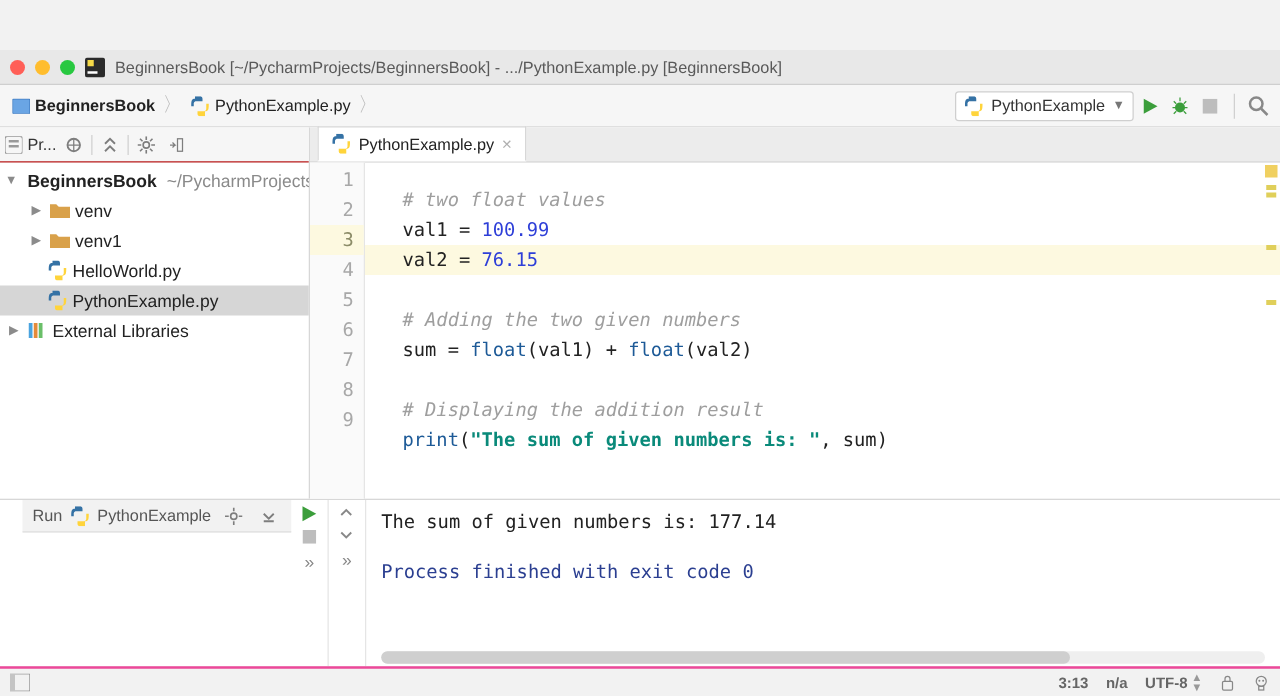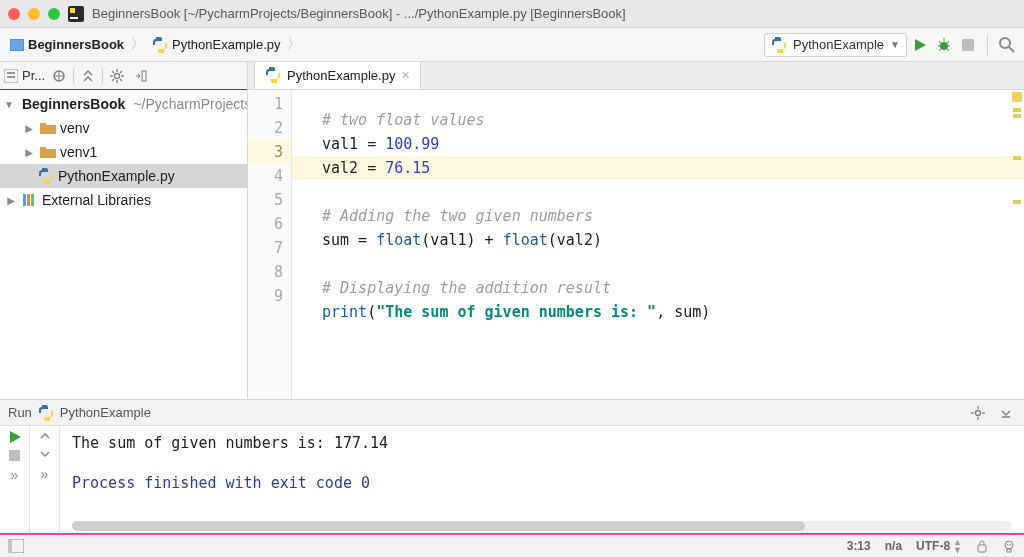--- a/index.html
+++ b/index.html
@@ -15,20 +15,21 @@
   }
 
   
   .titlebar {
     height: 28px;
     background: #e8e8e8;
     display: flex; align-items: center;
     border-bottom: 1px solid #cfcfcf;
     padding: 0 8px;
     gap: 8px;
+    margin-top: 40px;
   }
   .traffic { display: flex; gap: 8px; align-items: center; }
   .traffic span { width: 12px; height: 12px; border-radius: 50%; display: inline-block; }
   .traffic .close { background: #ff5f57; }
   .traffic .min { background: #ffbd2e; }
   .traffic .max { background: #28c840; }
   .app-icon {
     width: 16px; height: 16px; display: flex; align-items: center; justify-content: center;
   }
   .titlebar .title { color: #595959; font-size: 13px; white-space: nowrap; overflow: hidden; text-overflow: ellipsis; }
@@ -123,21 +124,21 @@
   .scroll-right {
     position: absolute; right: 0; top: 0; bottom: 0; width: 14px;
     display: flex; flex-direction: column; align-items: center;
   }
   .mark { width: 8px; height: 4px; background: #e0cf5a; margin-top: 2px; }
   .warn { width: 10px; height: 10px; background: #f0d060; margin: 2px 0 6px; }
 
   
   .run-panel {
     height: 134px; background: #fff; border-top: 1px solid #d7d7d7;
-    display: flex; flex-direction: column;
+    display: flex; flex-direction: row; padding-left: 18px;
   }
   .run-header {
     height: 26px; background: #f2f2f2; border-bottom: 1px solid #dedede;
     display: flex; align-items: center; padding: 0 8px; gap: 8px; color: #555;
   }
   .run-header .rh-title { flex: 1; display: flex; align-items: center; gap: 6px; }
   .run-body { flex: 1; display: flex; min-height:0; }
   .run-left, .run-left2 {
     width: 30px; display: flex; flex-direction: column; align-items: center;
     border-right: 1px solid #e5e5e5; padding-top: 4px; gap: 6px; color: #888;
@@ -315,20 +316,29 @@
             <span>venv</span>
           </div>
           <div class="row indent1">
             <span class="tw">▶</span>
             <span>
               <svg class="folder-icon">
                 <path d="M0 2h5l2 2h9v9H0z" fill="#d9a14a"></path>
               </svg>
             </span>
             <span>venv1</span>
+          </div>
+          <div class="row indent2">
+            <span>
+              <svg class="py-icon" viewBox="0 0 16 16">
+                <path d="M4 0h4c2 0 2 2 2 2v2H5c-2 0-2 2-2 2v2H1c0-4 0-6 3-6V2c0-2 0-2 0-2z" fill="#3572A5"></path>
+                <path d="M12 16H8c-2 0-2-2-2-2v-2h5c2 0 2-2 2-2V6h2c0 4 0 6-3 6v2c0 2 0 2 0 2z" fill="#FFD43B"></path>
+              </svg>
+            </span>
+            <span>HelloWorld.py</span>
           </div>
           <div class="row indent2 sel">
             <span>
               <svg class="py-icon" viewBox="0 0 16 16">
                 <path d="M4 0h4c2 0 2 2 2 2v2H5c-2 0-2 2-2 2v2H1c0-4 0-6 3-6V2c0-2 0-2 0-2z" fill="#3572A5"></path>
                 <path d="M12 16H8c-2 0-2-2-2-2v-2h5c2 0 2-2 2-2V6h2c0 4 0 6-3 6v2c0 2 0 2 0 2z" fill="#FFD43B"></path>
               </svg>
             </span>
             <span>PythonExample.py</span>
           </div>

